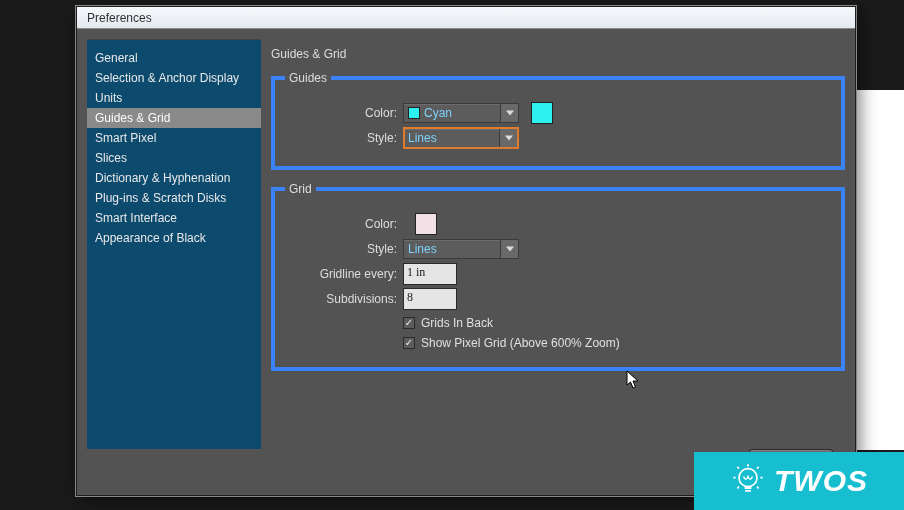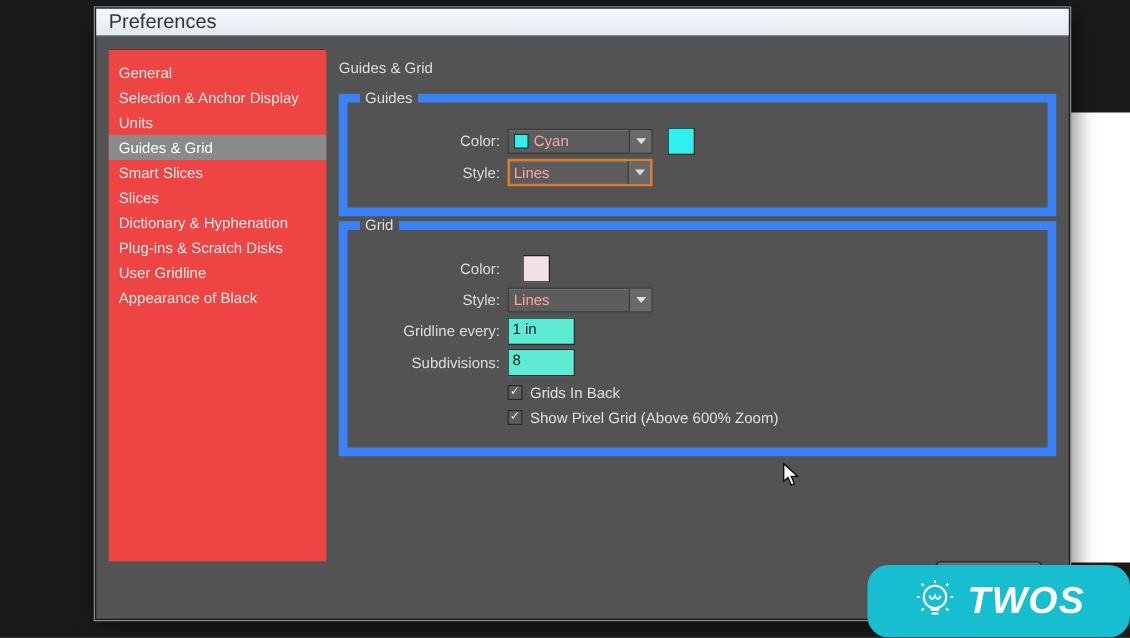--- a/index.html
+++ b/index.html
@@ -22,31 +22,31 @@
     border: 1px solid #1e1e1e;
     box-shadow: 0 0 0 1px #888, 4px 4px 16px rgba(0,0,0,0.5);
   }
   .titlebar {
     height: 22px;
     background: linear-gradient(#f6f8fb, #e4e9f0);
     border-bottom: 1px solid #888;
     padding-left: 10px;
     line-height: 22px;
     color: #333;
-    font-size: 16px;
+    font-size: 12px;
   }
   .body {
     display: flex;
     padding: 10px 10px 0 10px;
     gap: 10px;
     height: 420px;
   }
   .sidebar {
     width: 174px;
-    background: #ef4444;
+    background: #0c4a6e;
     border-top: 1px solid #424242;
     padding-top: 8px;
   }
   .sidebar-item {
     padding: 2px 6px 2px 8px;
     color: #e8e8e8;
     cursor: default;
     line-height: 16px;
   }
   .sidebar-item.selected {
@@ -56,21 +56,22 @@
   .content {
     flex: 1;
     position: relative;
     color: #e0e0e0;
   }
   .content-title {
     padding: 8px 0 10px 0;
     color: #ddd;
   }
   fieldset {
-    border: 7px solid #3b82f6;
+    border: 4px solid #3b82f6;
+    margin-bottom: 12px;
     padding: 14px 10px 14px 10px;
     position: relative;
   }
   fieldset legend {
     padding: 0 4px;
     color: #ddd;
     font-size: 12px;
   }
   .row {
     display: flex;
@@ -85,21 +86,21 @@
     color: #ddd;
   }
   .dropdown {
     width: 116px;
     height: 20px;
     background: #5c5c5c;
     border: 1px solid #3a3a3a;
     box-shadow: inset 0 1px 0 rgba(255,255,255,0.1);
     display: flex;
     align-items: center;
-    color: #fca5a5;
+    color: #7dd3fc;
     position: relative;
     padding-left: 4px;
   }
   .dropdown.focus {
     border: 2px solid #e07b2e;
     height: 22px;
     padding-left: 3px;
   }
   .dd-arrow {
     position: absolute;
@@ -123,25 +124,26 @@
   }
   .swatch-big {
     width: 22px;
     height: 22px;
     border: 1px solid #222;
     margin-left: 12px;
   }
   .textfield {
     width: 54px;
     height: 22px;
-    background: #5eead4;
+    background: #e5e5e5;
     border: 1px solid #2a2a2a;
     color: #222;
     padding-left: 3px;
     line-height: 16px;
+    font-family: Liberation Serif, serif;
   }
   .checkrow {
     display: flex;
     align-items: center;
     margin-left: 118px;
     height: 20px;
   }
   .checkbox {
     width: 12px;
     height: 12px;
@@ -196,45 +198,44 @@
     display: flex;
     align-items: center;
     justify-content: center;
     gap: 8px;
     color: #fff;
     font-family: Arial Black, Arial, sans-serif;
     font-size: 30px;
     font-weight: 900;
     font-style: italic;
     letter-spacing: 1px;
-    border-radius: 17px;
   }
   .twos-badge svg { width: 36px; height: 36px; }
 </style>
 </head>
 <body>
 
 <div class="white-slab"></div>
 
 <div class="window">
   <div class="titlebar">
     <span>Preferences</span>
   </div>
 
   <div class="body">
     <div class="sidebar">
       <div class="sidebar-item"><span>General</span></div>
       <div class="sidebar-item"><span>Selection &amp; Anchor Display</span></div>
       <div class="sidebar-item"><span>Units</span></div>
       <div class="sidebar-item selected"><span>Guides &amp; Grid</span></div>
-      <div class="sidebar-item"><span>Smart Slices</span></div>
+      <div class="sidebar-item"><span>Smart Pixel</span></div>
       <div class="sidebar-item"><span>Slices</span></div>
       <div class="sidebar-item"><span>Dictionary &amp; Hyphenation</span></div>
       <div class="sidebar-item"><span>Plug-ins &amp; Scratch Disks</span></div>
-      <div class="sidebar-item"><span>User Gridline</span></div>
+      <div class="sidebar-item"><span>Smart Interface</span></div>
       <div class="sidebar-item"><span>Appearance of Black</span></div>
     </div>
 
     <div class="content">
       <div class="content-title">Guides &amp; Grid</div>
 
       <fieldset>
         <legend>Guides</legend>
         <div class="row">
           <div class="lbl">Color:</div>

